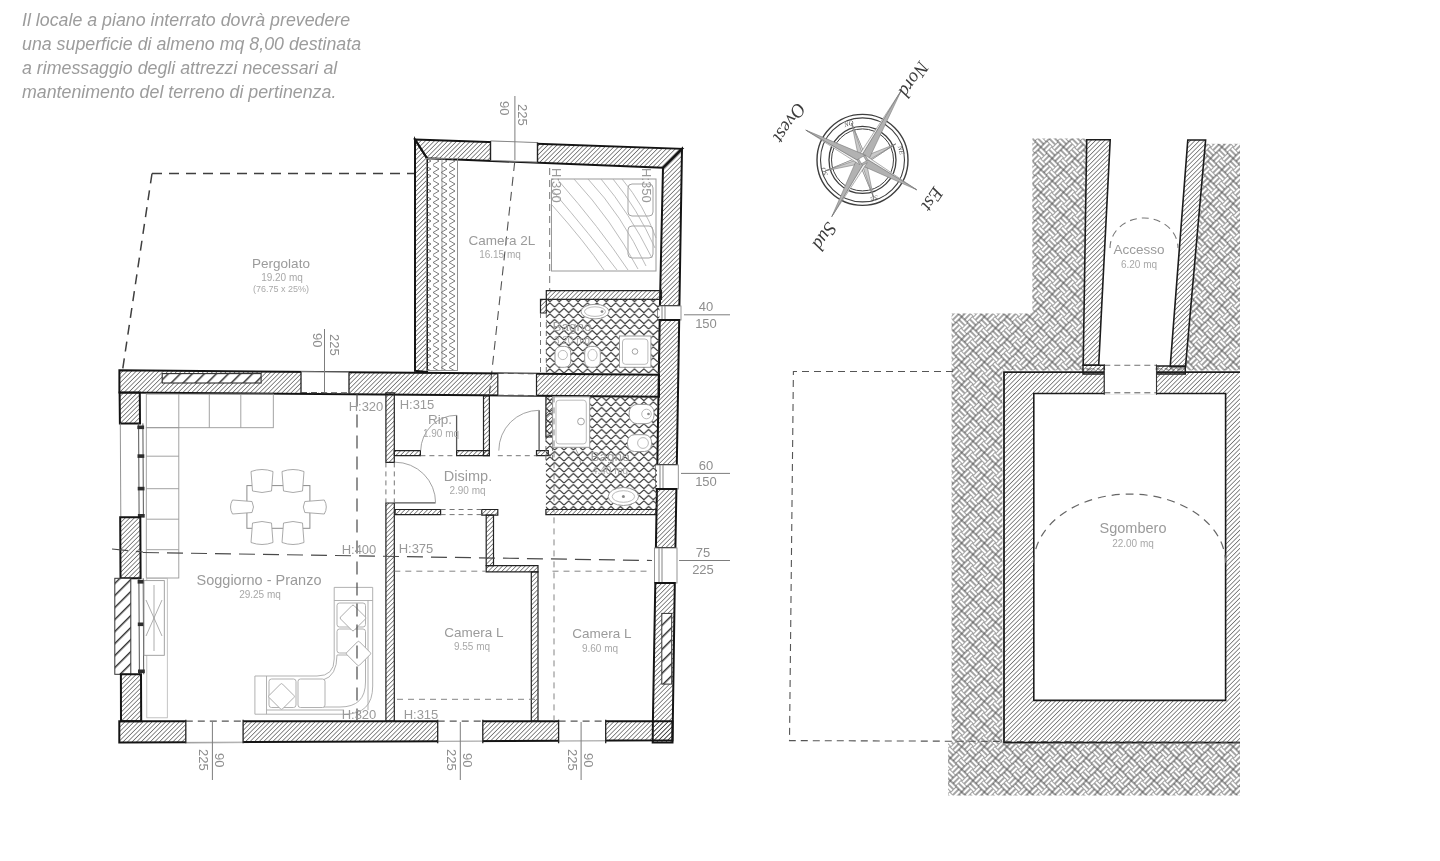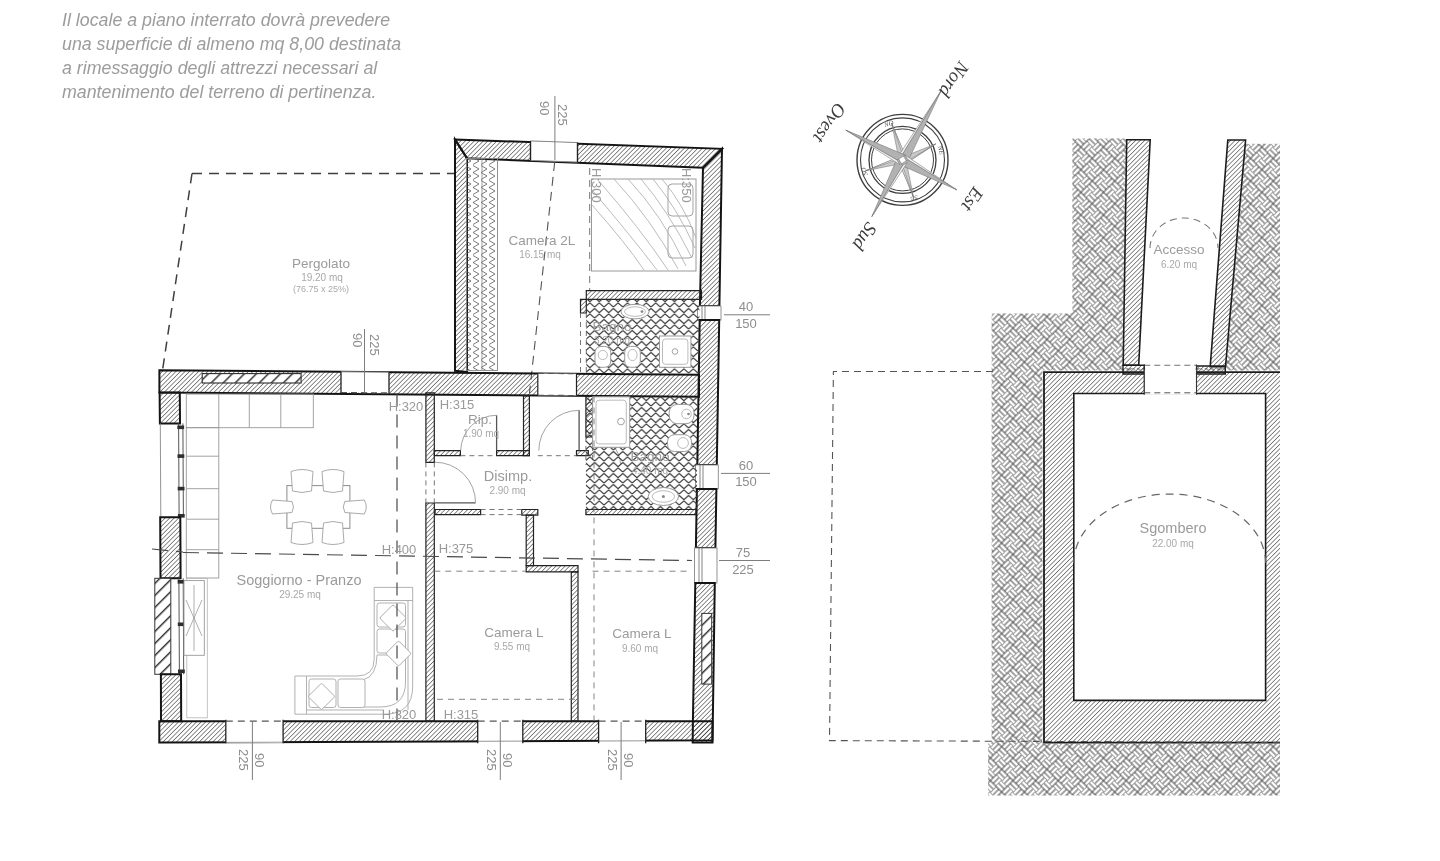--- a/index.html
+++ b/index.html
@@ -1,16 +1,16 @@
 <!DOCTYPE html>
 <html><head>
 <meta charset="utf-8">
 <style>
   html,body{margin:0;padding:0;background:#fff;}
-  #page{position:relative;width:1240px;height:861px;background:#fff;overflow:hidden;padding-left:40px;}
+  #page{position:relative;width:1240px;height:861px;background:#fff;overflow:hidden;}
   text{font-family:"Liberation Sans",sans-serif;}
   .note{font-family:"Liberation Sans",sans-serif;font-style:italic;font-size:17.8px;fill:#9c9c9c;}
   .rm{font-size:13.5px;fill:#9b9b9b;}
   .rm2{font-size:14.5px;fill:#9b9b9b;}
   .mq{font-size:10px;fill:#a8a8a8;}
   .mq2{font-size:9px;fill:#aaaaaa;}
   .hl{font-size:13px;fill:#9a9a9a;}
   .dim{font-size:13px;fill:#8e8e8e;}
   .cmp{font-family:"Liberation Serif",serif;font-style:italic;font-size:19px;fill:#3c3c3c;}
   .cmps{font-family:"Liberation Serif",serif;font-style:italic;font-size:7px;fill:#555;}

